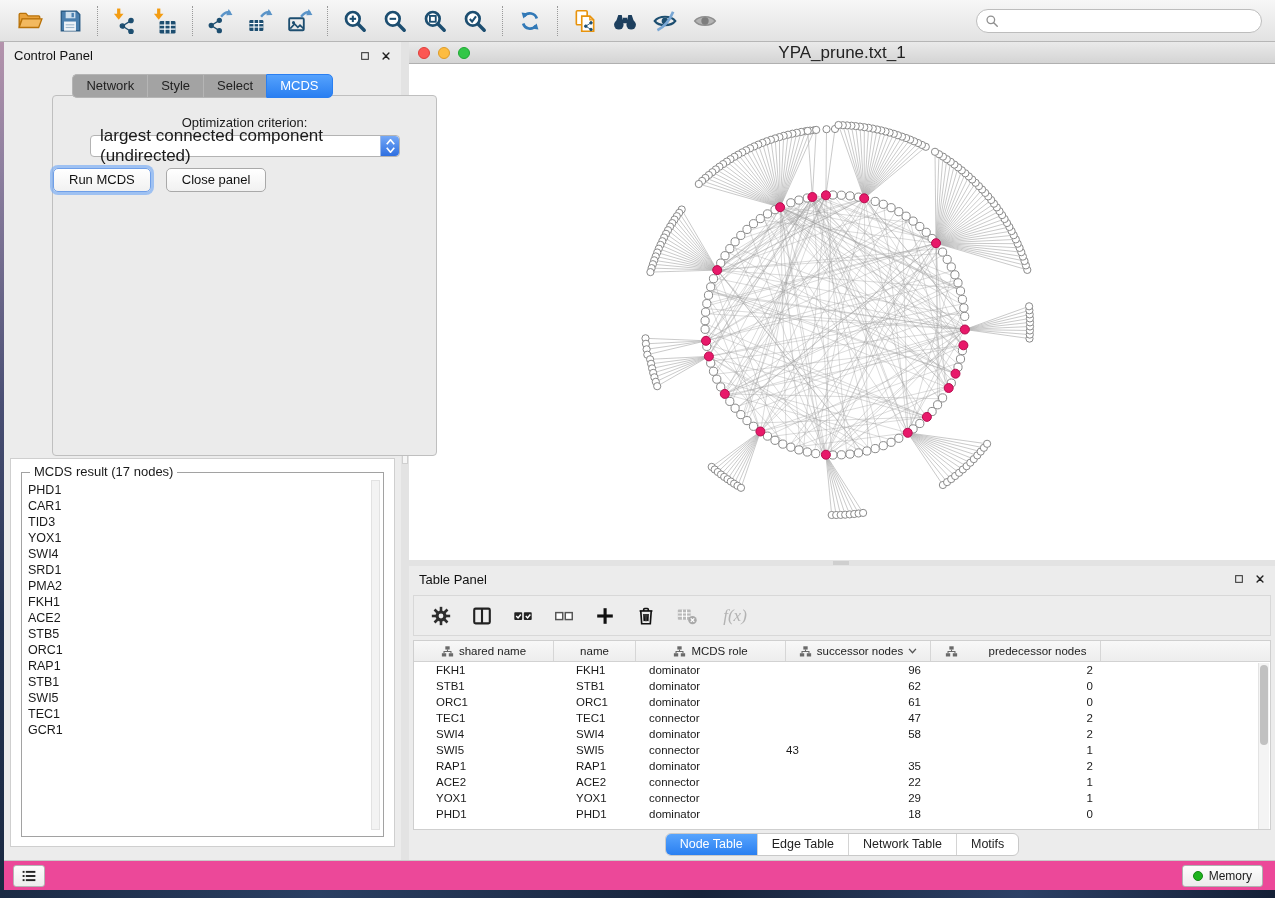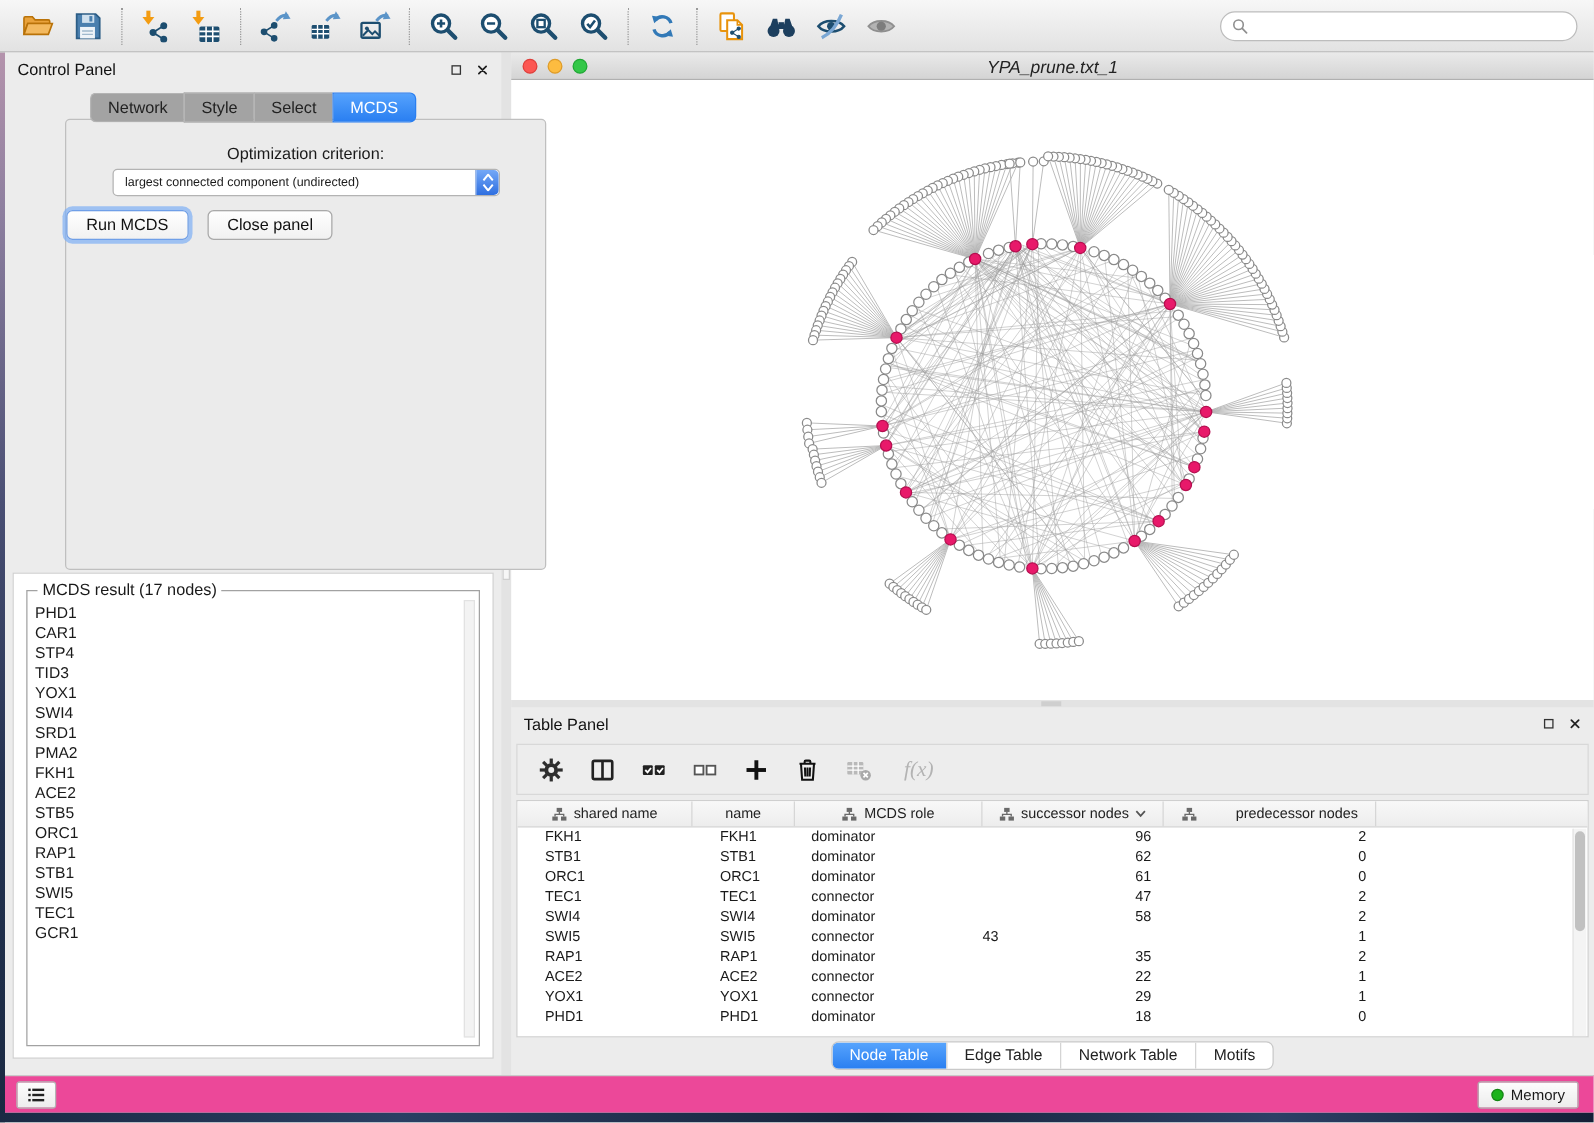--- a/index.html
+++ b/index.html
@@ -35,21 +35,21 @@
   .control-panel .panel-titlebar { height:27px; }
   .cp-tabs { position:absolute; left:0; right:0; top:32px; display:flex; justify-content:center; z-index:3; }
   .cp-tab { font-size:13px; padding:3px 13px 4px; background:#a3a3a3; border:1px solid #b5b5b5; border-right:none; color:#222; }
   .cp-tab:first-child { border-radius:5px 0 0 5px; }
   .cp-tab:last-child { border-right:1px solid #b5b5b5; border-radius:0 5px 5px 0; }
   .cp-tab.selected { background:linear-gradient(#55a2fd,#2a7ff1); color:#fff; border-color:#2a7ff1; }
   .cp-content { position:absolute; left:16px; width:385px; top:53px; height:361px;
     background:#ebebeb; border:1px solid #bfbfbf; border-radius:4px; z-index:2;margin-left:32px; }
   .opt-label { text-align:center; margin-top:19px; font-size:13px; }
   .cp-select { position:absolute; left:37px; top:39px; width:310px; height:22px; background:#fff;
-    border:1px solid #b3b3b3; border-radius:4px; font-size:10px; display:flex; align-items:center; padding-left:9px; }
+    border:1px solid #b3b3b3; border-radius:4px; font-size:17px; display:flex; align-items:center; padding-left:9px; }
   .cp-select .stepper { position:absolute; right:0; top:0; bottom:0; width:19px;
     background:linear-gradient(#74a8f7,#2f6fe0); border-radius:0 4px 4px 0; border-left:1px solid #9db9e8;
     display:flex; flex-direction:column; align-items:center; justify-content:center; gap:2px; }
   .cp-buttons { position:absolute; top:72px; left:0; right:0; display:flex; justify-content:flex-start; gap:15px; }
   .btn { font-size:13px; padding:3px 15px 4px; background:linear-gradient(#ffffff,#f1f1f1);
     border:1px solid #a9a9a9; border-radius:5px; color:#111; }
   .btn.focused { box-shadow:0 0 0 3px rgba(125,175,245,.7); border-color:#6f9fe8; }
   .result-panel { position:absolute; left:6px; width:385px; top:416px; height:389px; background:#fff; border:1px solid #cfcfcf; }
   .result-box { position:absolute; left:10px; right:10px; top:13px; bottom:9px; border:1px solid #a2a2a2; }
   .result-title { position:absolute; top:-9px; left:8px; background:#fff; padding:0 4px; font-size:13px; }
@@ -59,21 +59,21 @@
 
   
   .v-splitter { position:absolute; left:401px; top:42px; width:8px; height:818px; background:#e3e3e3; }
   .v-splitter .grip { position:absolute; left:1px; top:406px; width:6px; height:16px; background:#f6f6f6; border:1px solid #cfcfcf; }
   .h-splitter { position:absolute; left:409px; top:560px; width:866px; height:6px; background:#e3e3e3; }
   .h-splitter .grip { position:absolute; left:424px; top:1px; width:16px; height:4px; background:#cfcfcf; }
 
   
   .network-window { position:absolute; left:409px; top:42px; width:866px; height:518px; }
   .net-titlebar { height:22px; background:linear-gradient(#eaeaea,#d4d4d4); border-bottom:1px solid #b0b0b0;
-    display:flex; align-items:center; justify-content:center; font-size:14px; color:#222; position:relative;font-style:italic; }
+    display:flex; align-items:center; justify-content:center; font-size:17px; color:#222; position:relative; }
   .traffic { position:absolute; left:9px; top:5px; display:flex; gap:8px; }
   .traffic span { width:12px; height:12px; border-radius:50%; display:block; }
   .tl-red { background:#fc5753; border:1px solid #df3e3a; }
   .tl-yellow { background:#fdbc40; border:1px solid #de9b27; }
   .tl-green { background:#33c748; border:1px solid #1ea733; }
   .net-canvas { position:absolute; left:0; top:22px; width:866px; height:496px; background:#fff; }
 
   
   .table-panel { position:absolute; left:409px; top:566px; width:866px; height:294px; background:#ececec; }
   .table-panel .panel-titlebar { height:26px; }
@@ -370,21 +370,20 @@
       <button class="btn focused">Run MCDS</button>
       <button class="btn">Close panel</button>
     </div>
   </div>
   <div class="result-panel">
     <div class="result-box">
       <span class="result-title">MCDS result (17 nodes)</span>
       <div class="mcds-list" id="mcds-list">
           <div class="mcds-item">PHD1</div>
           <div class="mcds-item">CAR1</div>
-          <div class="mcds-item">STP4</div>
           <div class="mcds-item">TID3</div>
           <div class="mcds-item">YOX1</div>
           <div class="mcds-item">SWI4</div>
           <div class="mcds-item">SRD1</div>
           <div class="mcds-item">PMA2</div>
           <div class="mcds-item">FKH1</div>
           <div class="mcds-item">ACE2</div>
           <div class="mcds-item">STB5</div>
           <div class="mcds-item">ORC1</div>
           <div class="mcds-item">RAP1</div>

